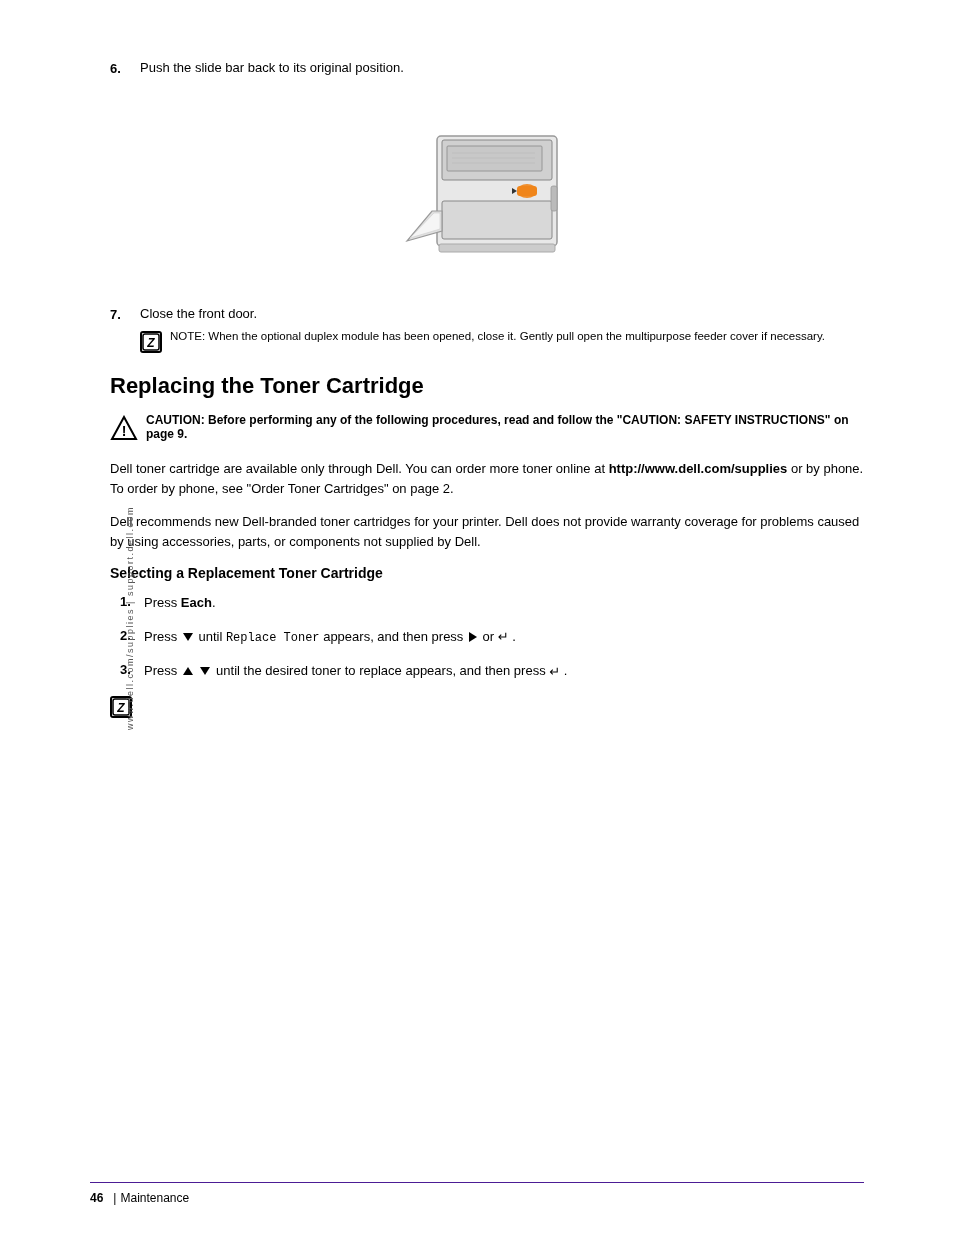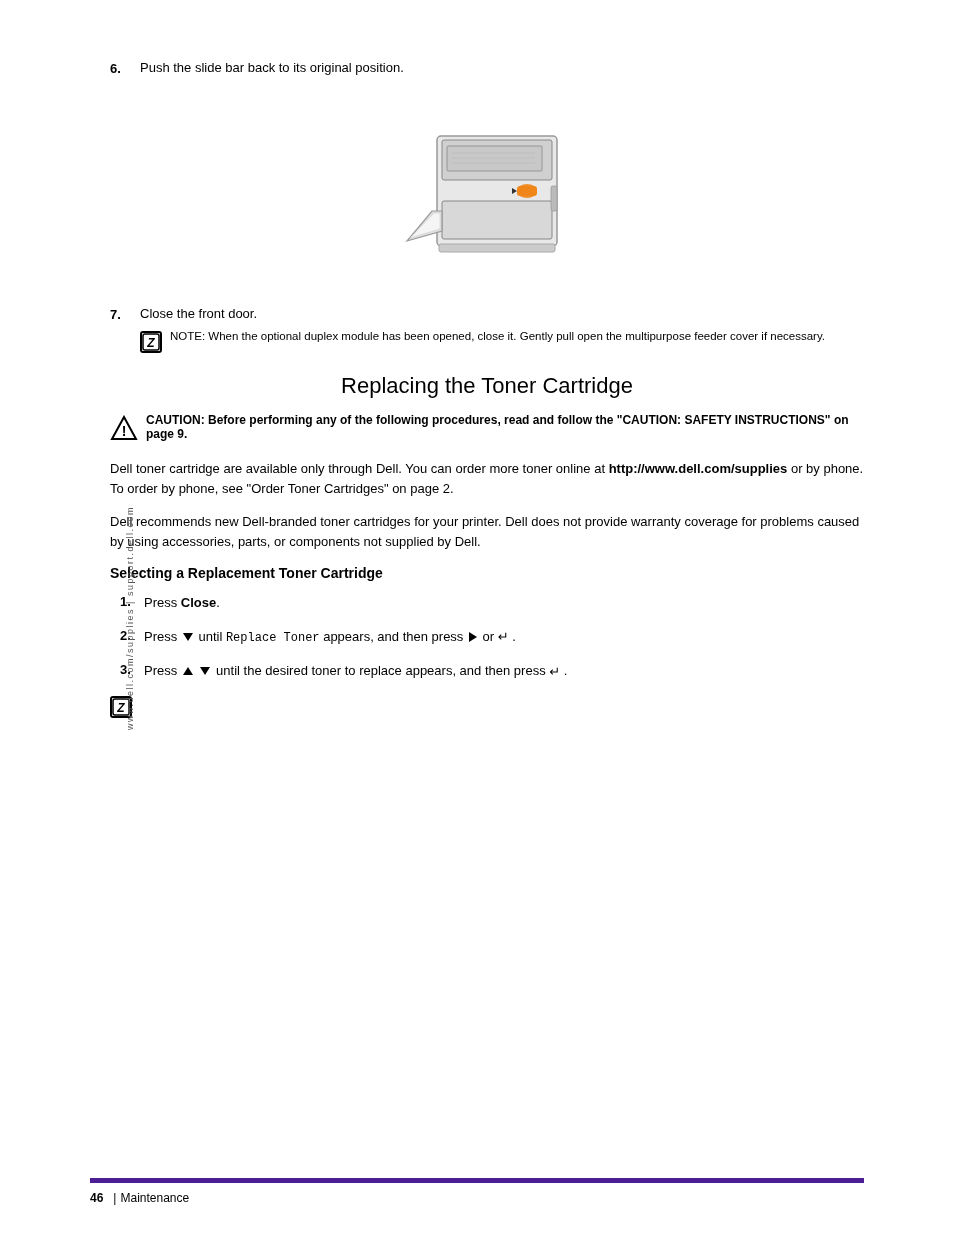--- a/index.html
+++ b/index.html
@@ -101,25 +101,24 @@
     .note-text {
       font-size: 11.5px;
     }
     .note-text strong {
       font-weight: normal;
     }
 
     
     .section-heading {
       font-size: 22px;
-      font-weight: normal;
+      font-weight: bold;
       margin-bottom: 14px;
       margin-top: 16px;
       border-bottom: none;
-      text-align: center;
     }
 
     
     .caution-block {
       display: flex;
       align-items: flex-start;
       margin-bottom: 16px;
     }
     .caution-icon {
       min-width: 28px;
@@ -222,21 +221,21 @@
     }
 
     
     .page-footer {
       position: absolute;
       bottom: 30px;
       left: 90px;
       right: 90px;
       display: flex;
       align-items: center;
-      border-top: 5px solid #4c1d95;
+      border-top: 1px solid #4c1d95;
       padding-top: 8px;
       font-size: 12px;
     }
     .page-footer .page-num {
       font-weight: bold;
       margin-right: 6px;
     }
     .page-footer .separator {
       margin: 0 4px;
       color: #000;
@@ -330,21 +329,21 @@
 
   <p class="body-para">Dell recommends new Dell-branded toner cartridges for your printer. Dell does not provide warranty coverage for problems caused by using accessories, parts, or components not supplied by Dell.</p>
 
   <h2 class="sub-heading">Selecting a Replacement Toner Cartridge</h2>
 
   <div class="steps-list">
 
     <div class="step-item">
       <span class="snum">1.</span>
       <span class="stext">
-        <span>Press </span><span class="bold-word">Close</span><span>.</span>
+        <span>Press </span><span class="bold-word">Each</span><span>.</span>
       </span>
     </div>
 
     <div class="step-item">
       <span class="snum">2.</span>
       <span class="stext">
         <span>Press </span><span class="tri-down"></span><span> until </span><code>Replace Toner</code><span> appears, and then press </span><span class="tri-right"></span><span> or </span><span class="enter-icon">↵</span><span> .</span>
       </span>
     </div>
 

